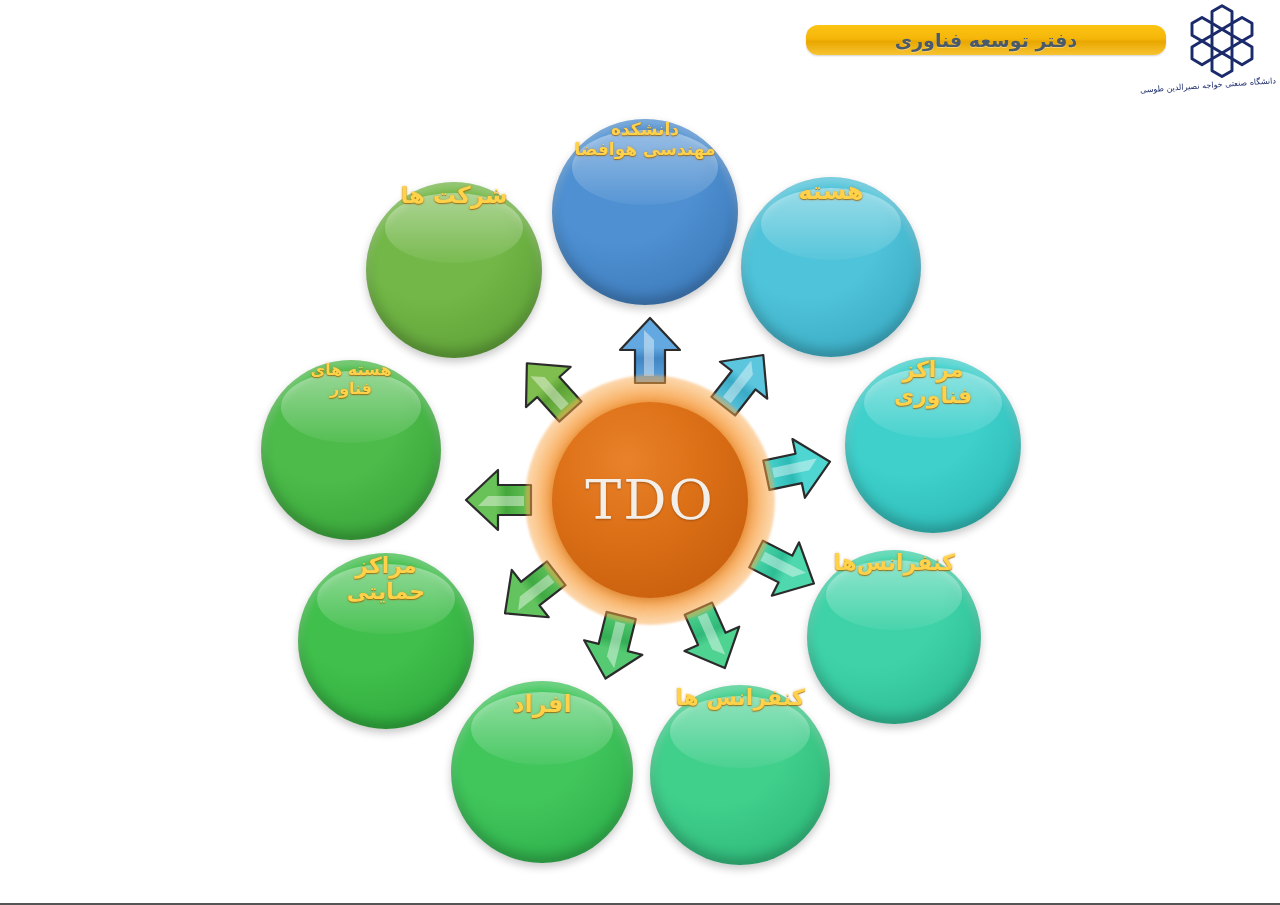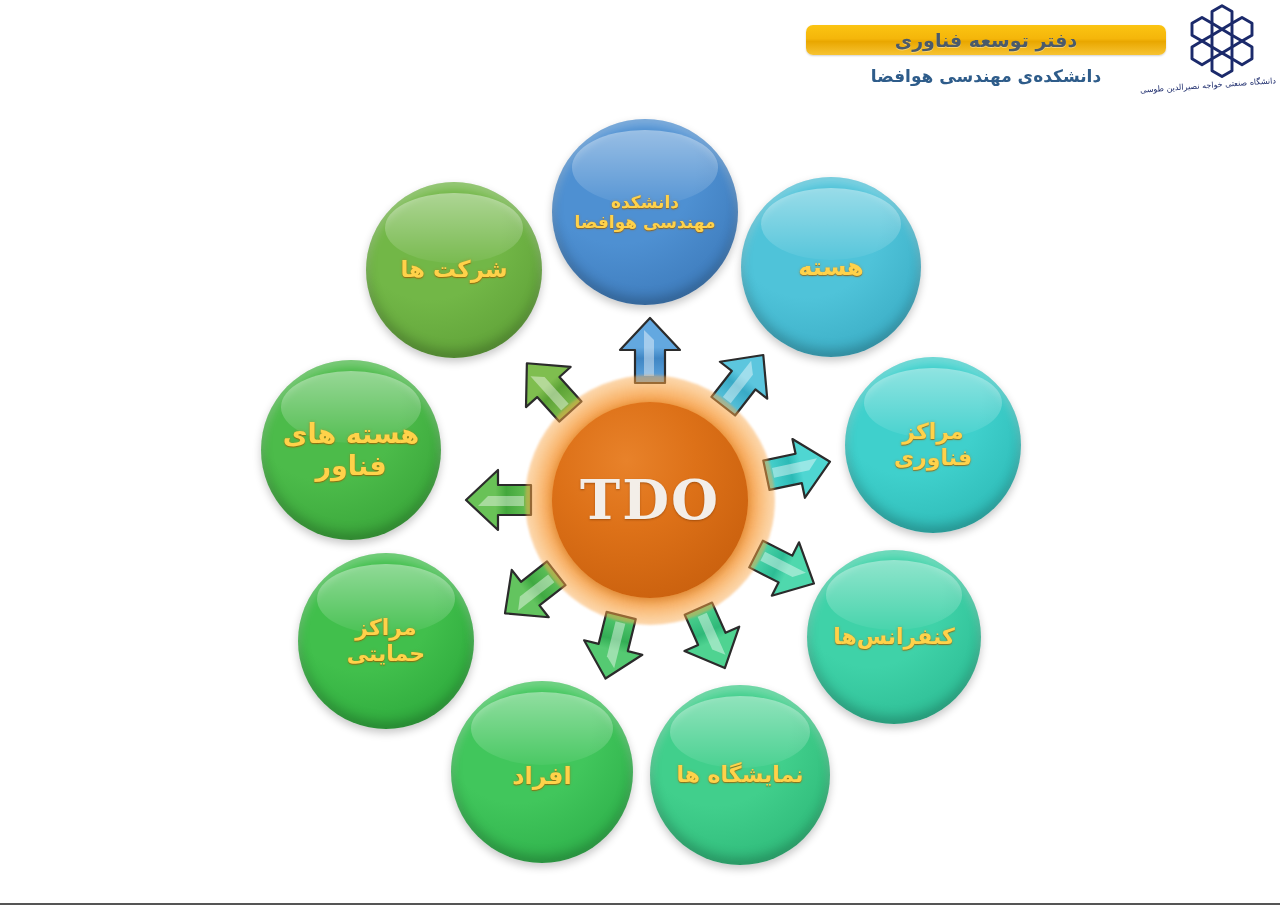--- a/index.html
+++ b/index.html
@@ -13,21 +13,21 @@
     box-sizing:border-box;
   }
 
   
   #header{
     position:absolute;top:0;left:0;width:1280px;height:110px;
   }
   #banner{
     position:absolute;left:806px;top:25px;width:360px;height:30px;
     background:linear-gradient(180deg,#fbc412 0%,#f5b60a 45%,#e9a700 55%,#f7c332 100%);
-    border-radius:7px;
+    border-radius:12px;
     box-shadow:0 1px 2px rgba(0,0,0,.18);
     display:flex;align-items:center;justify-content:center;
   }
   #banner-text{
     font-size:19px;font-weight:bold;color:#4a5a6a;
     letter-spacing:0px;direction:rtl;
     text-shadow:0 1px 0 rgba(255,255,255,.35);
     white-space:nowrap;
   }
   #subtitle{
@@ -69,29 +69,29 @@
   }
   #center-node{
     position:absolute;left:552px;top:402px;width:196px;height:196px;
     border-radius:50%;
     background:radial-gradient(circle at 38% 30%,#e8822a 0%,#dd7118 38%,#ce6410 72%,#c25b0c 100%);
     display:flex;align-items:center;justify-content:center;
     box-shadow:0 2px 10px rgba(160,80,10,.35);
   }
   #center-label{
     font-family:"DejaVu Serif","Liberation Serif",serif;
-    font-size:54px;font-weight:bold;color:#f3eee8;
+    font-size:54px;font-weight:normal;color:#f3eee8;
     letter-spacing:2px;direction:ltr;
     text-shadow:0 1px 2px rgba(120,55,5,.55);
   }
 
   
   .node{
     position:absolute;border-radius:50%;
-    display:flex;align-items:center;justify-content:center;
+    display:flex;justify-content:center;
     text-align:center;
   }
   .node .node-label{
     position:relative;z-index:3;
     font-size:21px;font-weight:bold;
     color:#ffd24a;direction:rtl;line-height:1.2;
     text-shadow:0 1px 1px rgba(150,90,0,.75),0 0 3px rgba(200,120,0,.45);
     padding:0 6px;
     white-space:pre-line;
   }
@@ -111,21 +111,20 @@
 </style>
 </head>
 <body>
 
 <div id="header">
 
   <div id="banner">
     <span id="banner-text">دفتر توسعه فناوری</span>
   </div>
 
-  <div id="subtitle">دانشکده‌ی مهندسی هوافضا</div>
 
   <div id="logo-wrap">
     <svg id="logo-mark" viewBox="0 0 100 88">
       <g fill="none" stroke="#1b2a6b" stroke-width="3.2" stroke-linejoin="round">
 
         <polygon points="50,30 61,36.5 61,49.5 50,56 39,49.5 39,36.5"></polygon>
 
         <polygon points="50,4 61,10.5 61,23.5 50,30 39,23.5 39,10.5"></polygon>
 
         <polygon points="50,56 61,62.5 61,75.5 50,82 39,75.5 39,62.5"></polygon>
@@ -266,37 +265,37 @@
 فناوری</span>
       </div>
       <div class="node" style="left: 807px; top: 550px; width: 174px; height: 174px; background: radial-gradient(circle at 36% 26%, rgb(63, 210, 168) 0%, rgb(63, 210, 168) 42%, rgb(43, 186, 146) 88%, rgb(43, 186, 146) 100%); box-shadow: rgba(0, 0, 0, 0.22) 0px 4px 9px;">
         <span class="rim"></span>
         <span class="gloss"></span>
         <span class="node-label" style="font-size: 22px;">کنفرانس‌ها</span>
       </div>
       <div class="node" style="left: 650px; top: 685px; width: 180px; height: 180px; background: radial-gradient(circle at 36% 26%, rgb(65, 207, 140) 0%, rgb(65, 207, 140) 42%, rgb(44, 183, 119) 88%, rgb(44, 183, 119) 100%); box-shadow: rgba(0, 0, 0, 0.22) 0px 4px 9px;">
         <span class="rim"></span>
         <span class="gloss"></span>
-        <span class="node-label" style="font-size: 22px;">نمایشگاه ها</span>
+        <span class="node-label" style="font-size: 22px;">کنفرانس ها</span>
       </div>
       <div class="node" style="left: 451px; top: 681px; width: 182px; height: 182px; background: radial-gradient(circle at 36% 26%, rgb(65, 198, 92) 0%, rgb(65, 198, 92) 42%, rgb(44, 174, 72) 88%, rgb(44, 174, 72) 100%); box-shadow: rgba(0, 0, 0, 0.22) 0px 4px 9px;">
         <span class="rim"></span>
         <span class="gloss"></span>
         <span class="node-label" style="font-size: 24px; margin-top: 9px;">افراد</span>
       </div>
       <div class="node" style="left: 298px; top: 553px; width: 176px; height: 176px; background: radial-gradient(circle at 36% 26%, rgb(65, 191, 76) 0%, rgb(65, 191, 76) 42%, rgb(43, 167, 58) 88%, rgb(43, 167, 58) 100%); box-shadow: rgba(0, 0, 0, 0.22) 0px 4px 9px;">
         <span class="rim"></span>
         <span class="gloss"></span>
         <span class="node-label" style="font-size: 22px;">مراکز
 حمایتی</span>
       </div>
       <div class="node" style="left: 261px; top: 360px; width: 180px; height: 180px; background: radial-gradient(circle at 36% 26%, rgb(76, 187, 74) 0%, rgb(76, 187, 74) 42%, rgb(54, 163, 55) 88%, rgb(54, 163, 55) 100%); box-shadow: rgba(0, 0, 0, 0.22) 0px 4px 9px;">
         <span class="rim"></span>
         <span class="gloss"></span>
-        <span class="node-label" style="font-size: 27px;">هسته های
+        <span class="node-label" style="font-size: 16px;">هسته های
 فناور</span>
       </div>
       <div class="node" style="left: 366px; top: 182px; width: 176px; height: 176px; background: radial-gradient(circle at 36% 26%, rgb(114, 183, 71) 0%, rgb(114, 183, 71) 42%, rgb(93, 159, 54) 88%, rgb(93, 159, 54) 100%); box-shadow: rgba(0, 0, 0, 0.22) 0px 4px 9px;">
         <span class="rim"></span>
         <span class="gloss"></span>
         <span class="node-label" style="font-size: 23px;">شرکت ها</span>
       </div>
     </div>
 </div>
 

